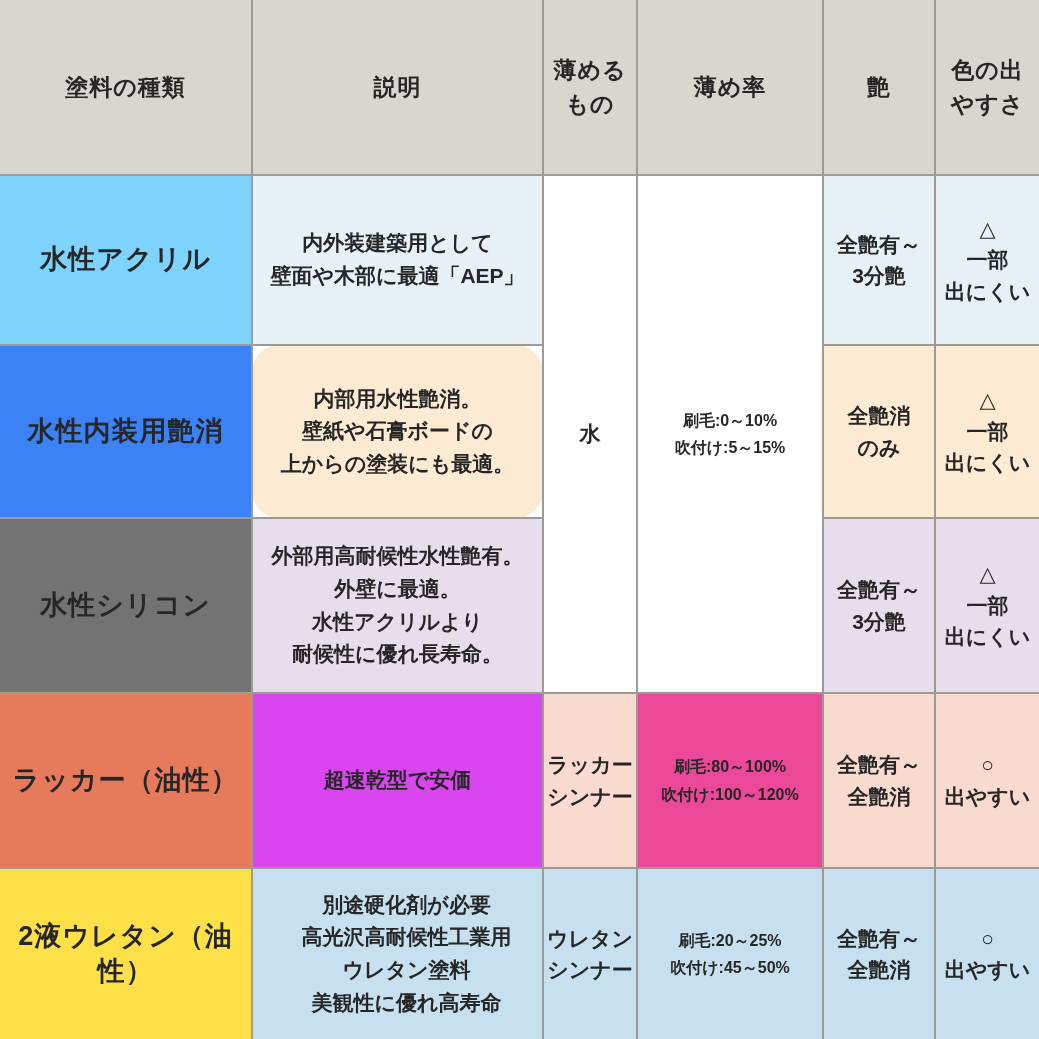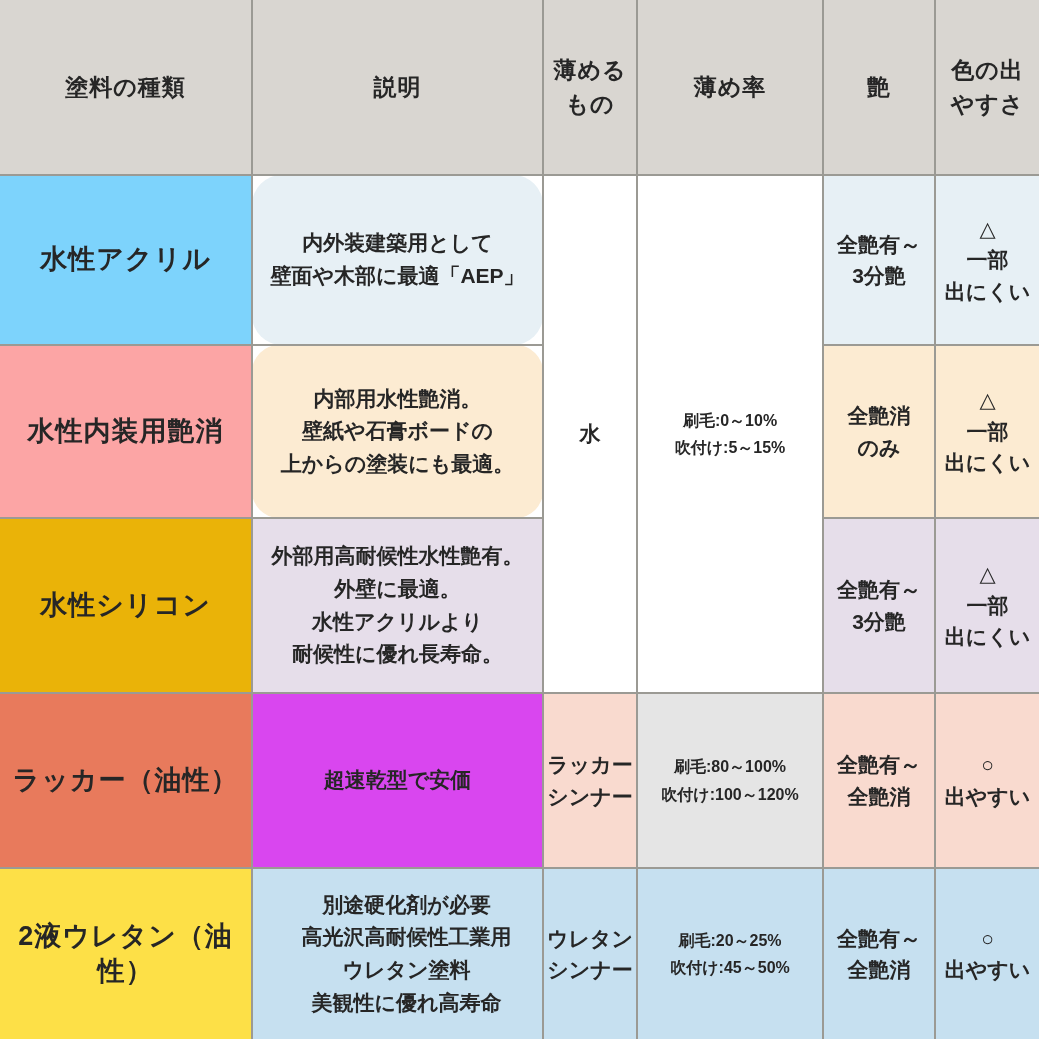--- a/index.html
+++ b/index.html
@@ -85,60 +85,60 @@
 もの</th>
       <th>薄め率</th>
       <th>艶</th>
       <th>色の出
 やすさ</th>
     </tr>
   </thead>
   <tbody>
     <tr style="height:170px">
       <td class="name-cell" style="background-color: #7dd3fc;">水性アクリル</td>
-      <td class="desc-cell" style="background-color: rgb(231, 240, 245); border-radius: 30px;">内外装建築用として
+      <td class="desc-cell" style="background-color: rgb(231, 240, 245);">内外装建築用として
 壁面や木部に最適「AEP」</td>
       <td class="sub-cell white-cell" rowspan="3">水</td>
       <td class="dilution-cell white-cell" rowspan="3">刷毛:0～10%
 吹付け:5～15%</td>
       <td class="sub-cell" style="background-color: rgb(231, 240, 245);">全艶有～
 3分艶</td>
       <td class="sub-cell" style="background-color: rgb(231, 240, 245);">△
 一部
 出にくい</td>
     </tr>
     <tr style="height:173px">
-      <td class="name-cell" style="background-color: #fca5a5;">水性内装用艶消</td>
+      <td class="name-cell" style="background-color: #3b82f6;">水性内装用艶消</td>
       <td class="desc-cell" style="background-color: rgb(252, 235, 210); border-radius: 27px;">内部用水性艶消。
 壁紙や石膏ボードの
 上からの塗装にも最適。</td>
       <td class="sub-cell" style="background-color: rgb(252, 235, 210);">全艶消
 のみ</td>
       <td class="sub-cell" style="background-color: rgb(252, 235, 210);">△
 一部
 出にくい</td>
     </tr>
     <tr style="height:175px">
-      <td class="name-cell" style="background-color: #eab308; margin-top: 40px;">水性シリコン</td>
+      <td class="name-cell" style="background-color: #737373; margin-top: 40px;">水性シリコン</td>
       <td class="desc-cell" style="background-color: rgb(230, 222, 234);">外部用高耐候性水性艶有。
 外壁に最適。
 水性アクリルより
 耐候性に優れ長寿命。</td>
       <td class="sub-cell" style="background-color: rgb(230, 222, 234);">全艶有～
 3分艶</td>
       <td class="sub-cell" style="background-color: rgb(230, 222, 234);">△
 一部
 出にくい</td>
     </tr>
     <tr style="height:175px">
       <td class="name-cell" style="background-color: rgb(232, 122, 92); margin-left: 40px;">ラッカー（油性）</td>
       <td class="desc-cell" style="background-color: #d946ef;">超速乾型で安価</td>
       <td class="sub-cell" style="background-color: rgb(249, 218, 207);">ラッカー
 シンナー</td>
-      <td class="dilution-cell" style="background-color: #e5e5e5;">刷毛:80～100%
+      <td class="dilution-cell" style="background-color: #ec4899;">刷毛:80～100%
 吹付け:100～120%</td>
       <td class="sub-cell" style="background-color: rgb(249, 218, 207);">全艶有～
 全艶消</td>
       <td class="sub-cell" style="background-color: rgb(249, 218, 207);">○
 出やすい</td>
     </tr>
     <tr style="height:171px">
       <td class="name-cell" style="background-color: #fde047;">2液ウレタン（油性）</td>
       <td class="desc-cell" style="background-color: rgb(198, 224, 240); padding-left: 20px;">別途硬化剤が必要
 高光沢高耐候性工業用

